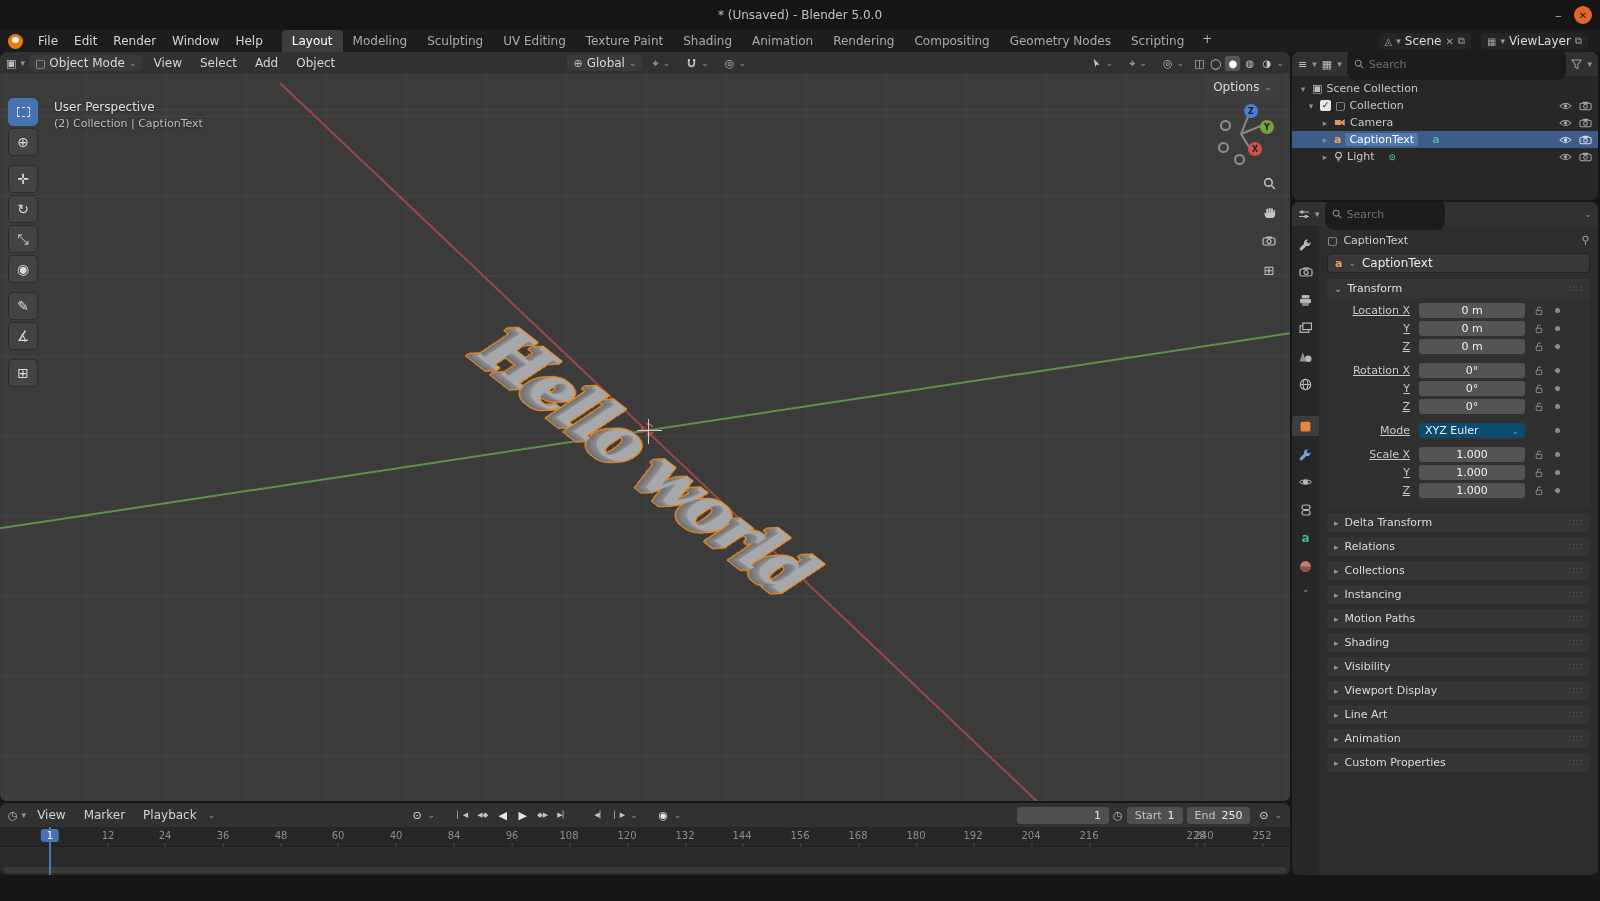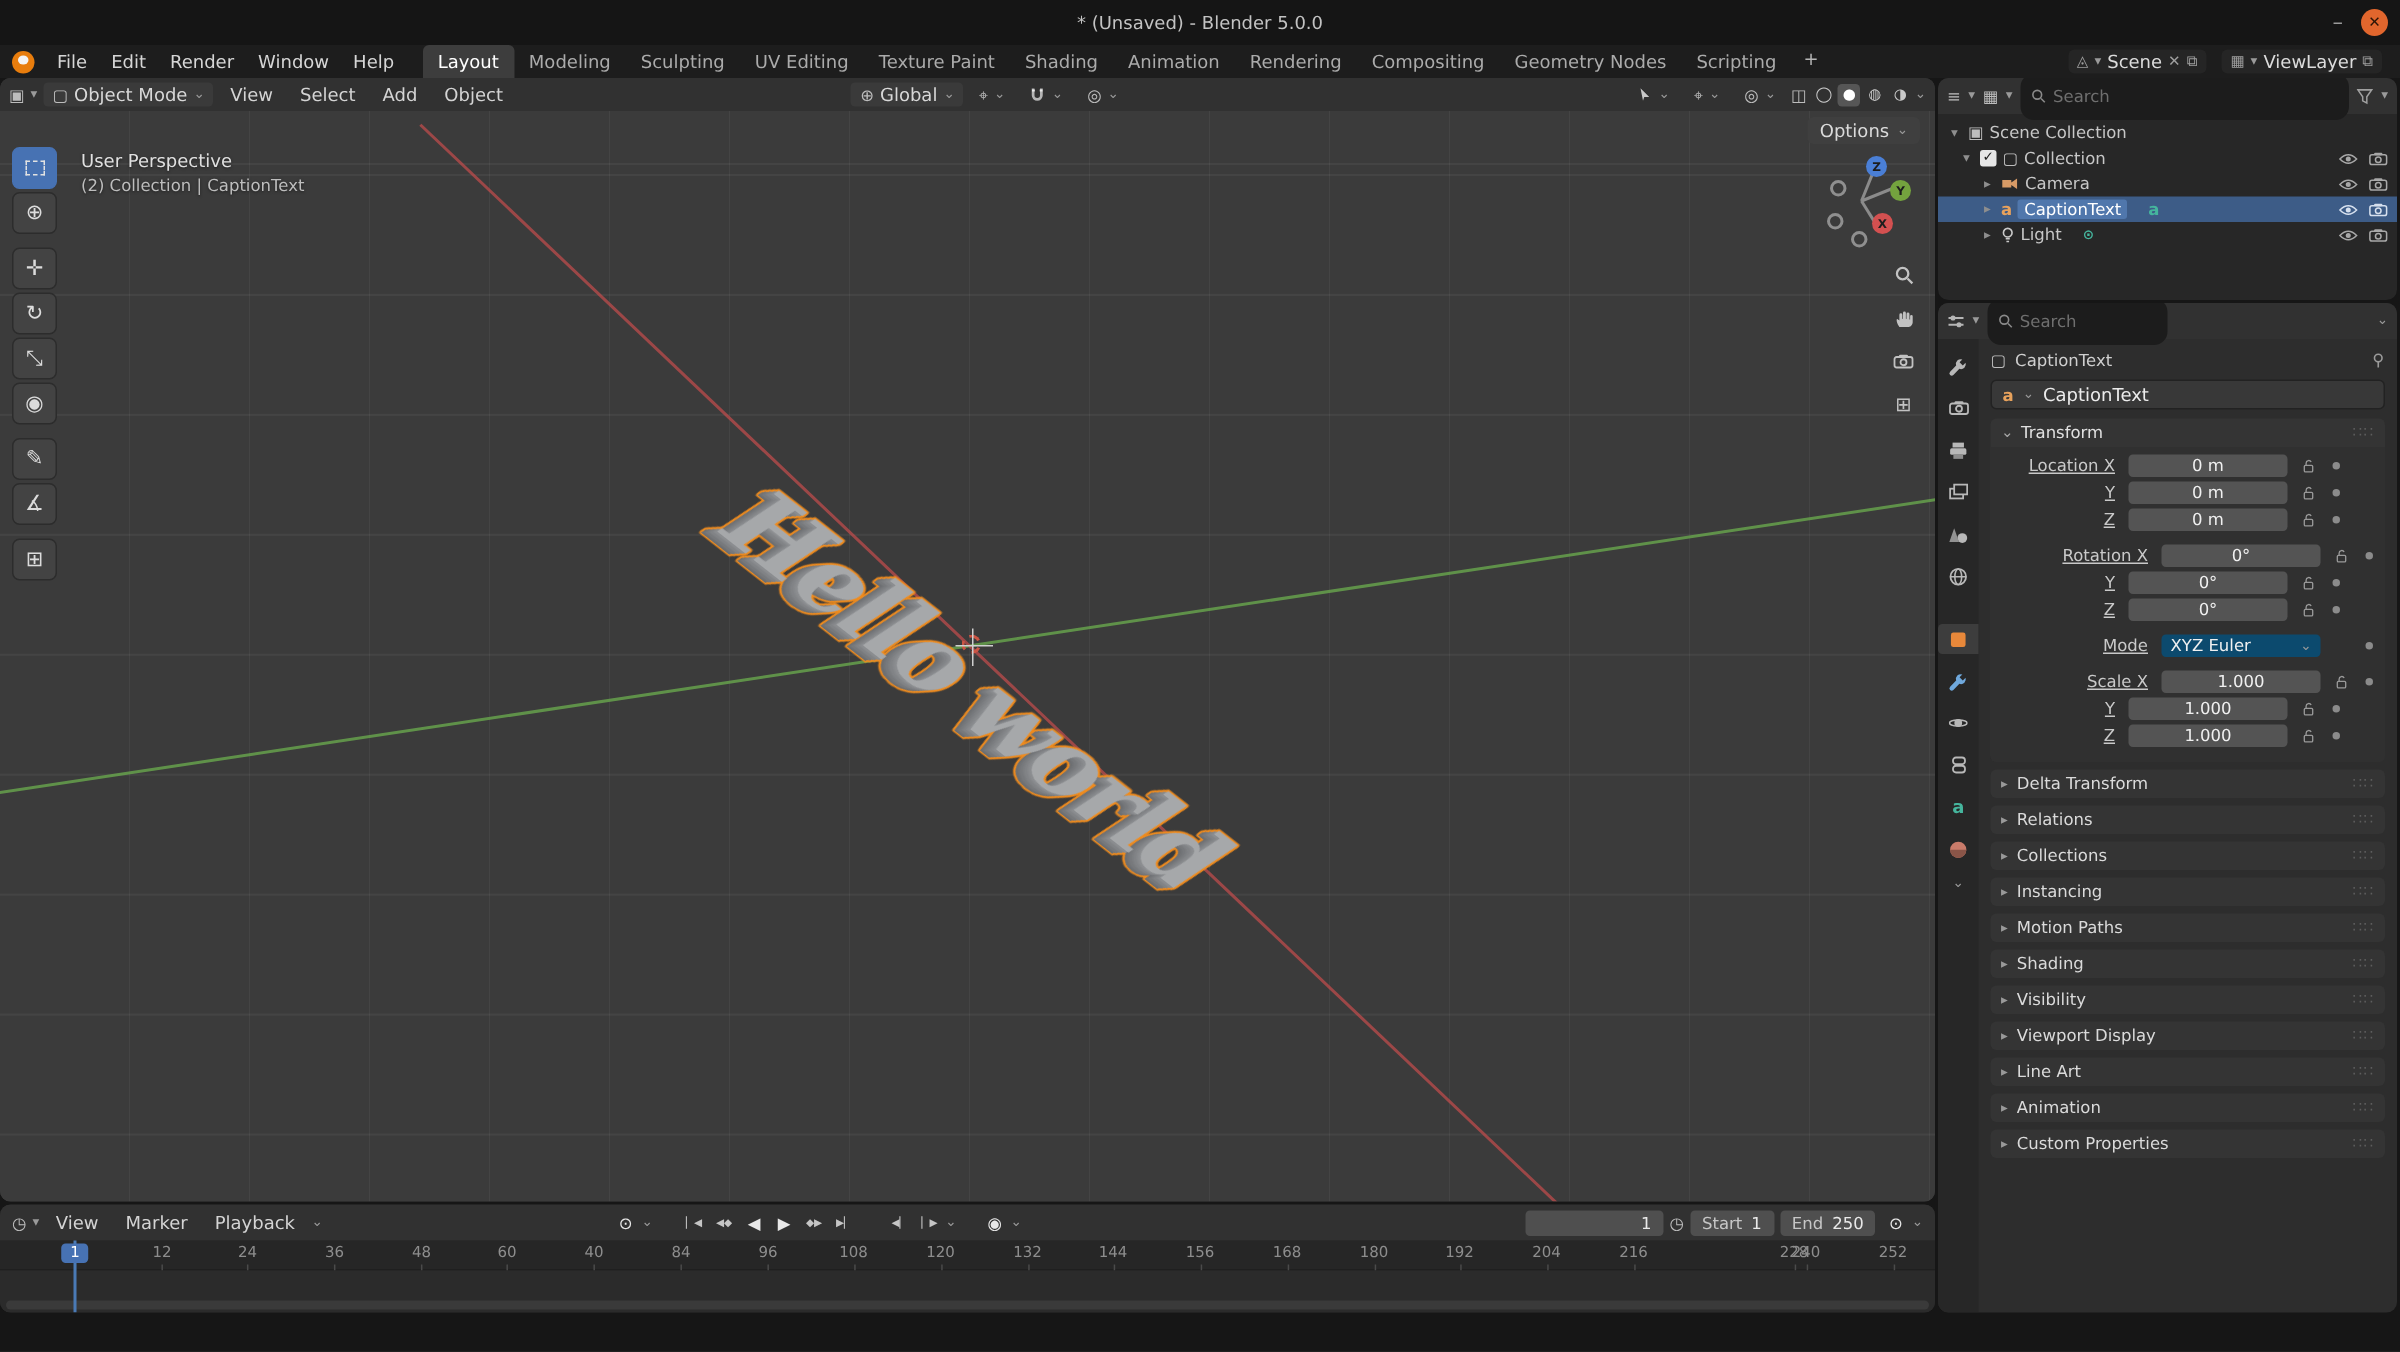--- a/index.html
+++ b/index.html
@@ -123,21 +123,21 @@
   .ptab-gap{height:6px;}
   .props-content{flex:1;padding:4px 8px 0 8px;min-width:0;}
   .breadcrumb{height:20px;display:flex;align-items:center;gap:6px;color:#cfcfcf;font-size:11px;}
   .bc-pin{margin-left:auto;}
   .name-field{height:20px;background:#383838;border:1px solid #222;border-radius:4px;display:flex;align-items:center;gap:6px;padding:0 7px;color:#ececec;margin-top:3px;}
   .panel{background:#343434;border-radius:4px;margin-top:6px;}
   .panel-hdr{height:19px;display:flex;align-items:center;gap:5px;padding:0 7px;color:#e0e0e0;font-size:11px;}
   .grip{margin-left:auto;color:#5d5d5d;font-size:10px;letter-spacing:1px;}
   .panel-body{padding:3px 8px 8px 0;background:#303030;border-radius:0 0 4px 4px;}
   .prow{display:flex;align-items:center;height:17px;margin:1px 0;}
-  .prow.gap-above{margin-top:7px;justify-content:flex-end;}
+  .prow.gap-above{margin-top:7px;}
   .prow .lbl{width:92px;text-align:right;color:#c9c9c9;font-size:11px;padding-right:9px;flex:none;text-decoration:underline;}
   .fld{width:106px;height:15px;background:#545454;border-radius:3px;color:#f0f0f0;font-size:11px;display:flex;align-items:center;justify-content:center;flex:none;}
   .fld.dd{background:#0c4a6e;justify-content:space-between;padding:0 6px;}
   .lockw{width:14px;display:flex;justify-content:center;margin-left:7px;}
   .anim-dot{width:5px;height:5px;border-radius:50%;background:#8b8b8b;margin-left:9px;}
   .cpanel{height:19px;background:#343434;border-radius:4px;margin-top:5px;display:flex;align-items:center;gap:6px;padding:0 7px;font-size:11px;color:#dadada;}
 
   
   .statusbar{height:26px;background:#191919;border-top:1px solid #0e0e0e;display:flex;align-items:center;justify-content:flex-end;gap:8px;padding:0 12px;flex:none;}
   .statusbar .ver{color:#8f8f8f;font-size:11px;}

